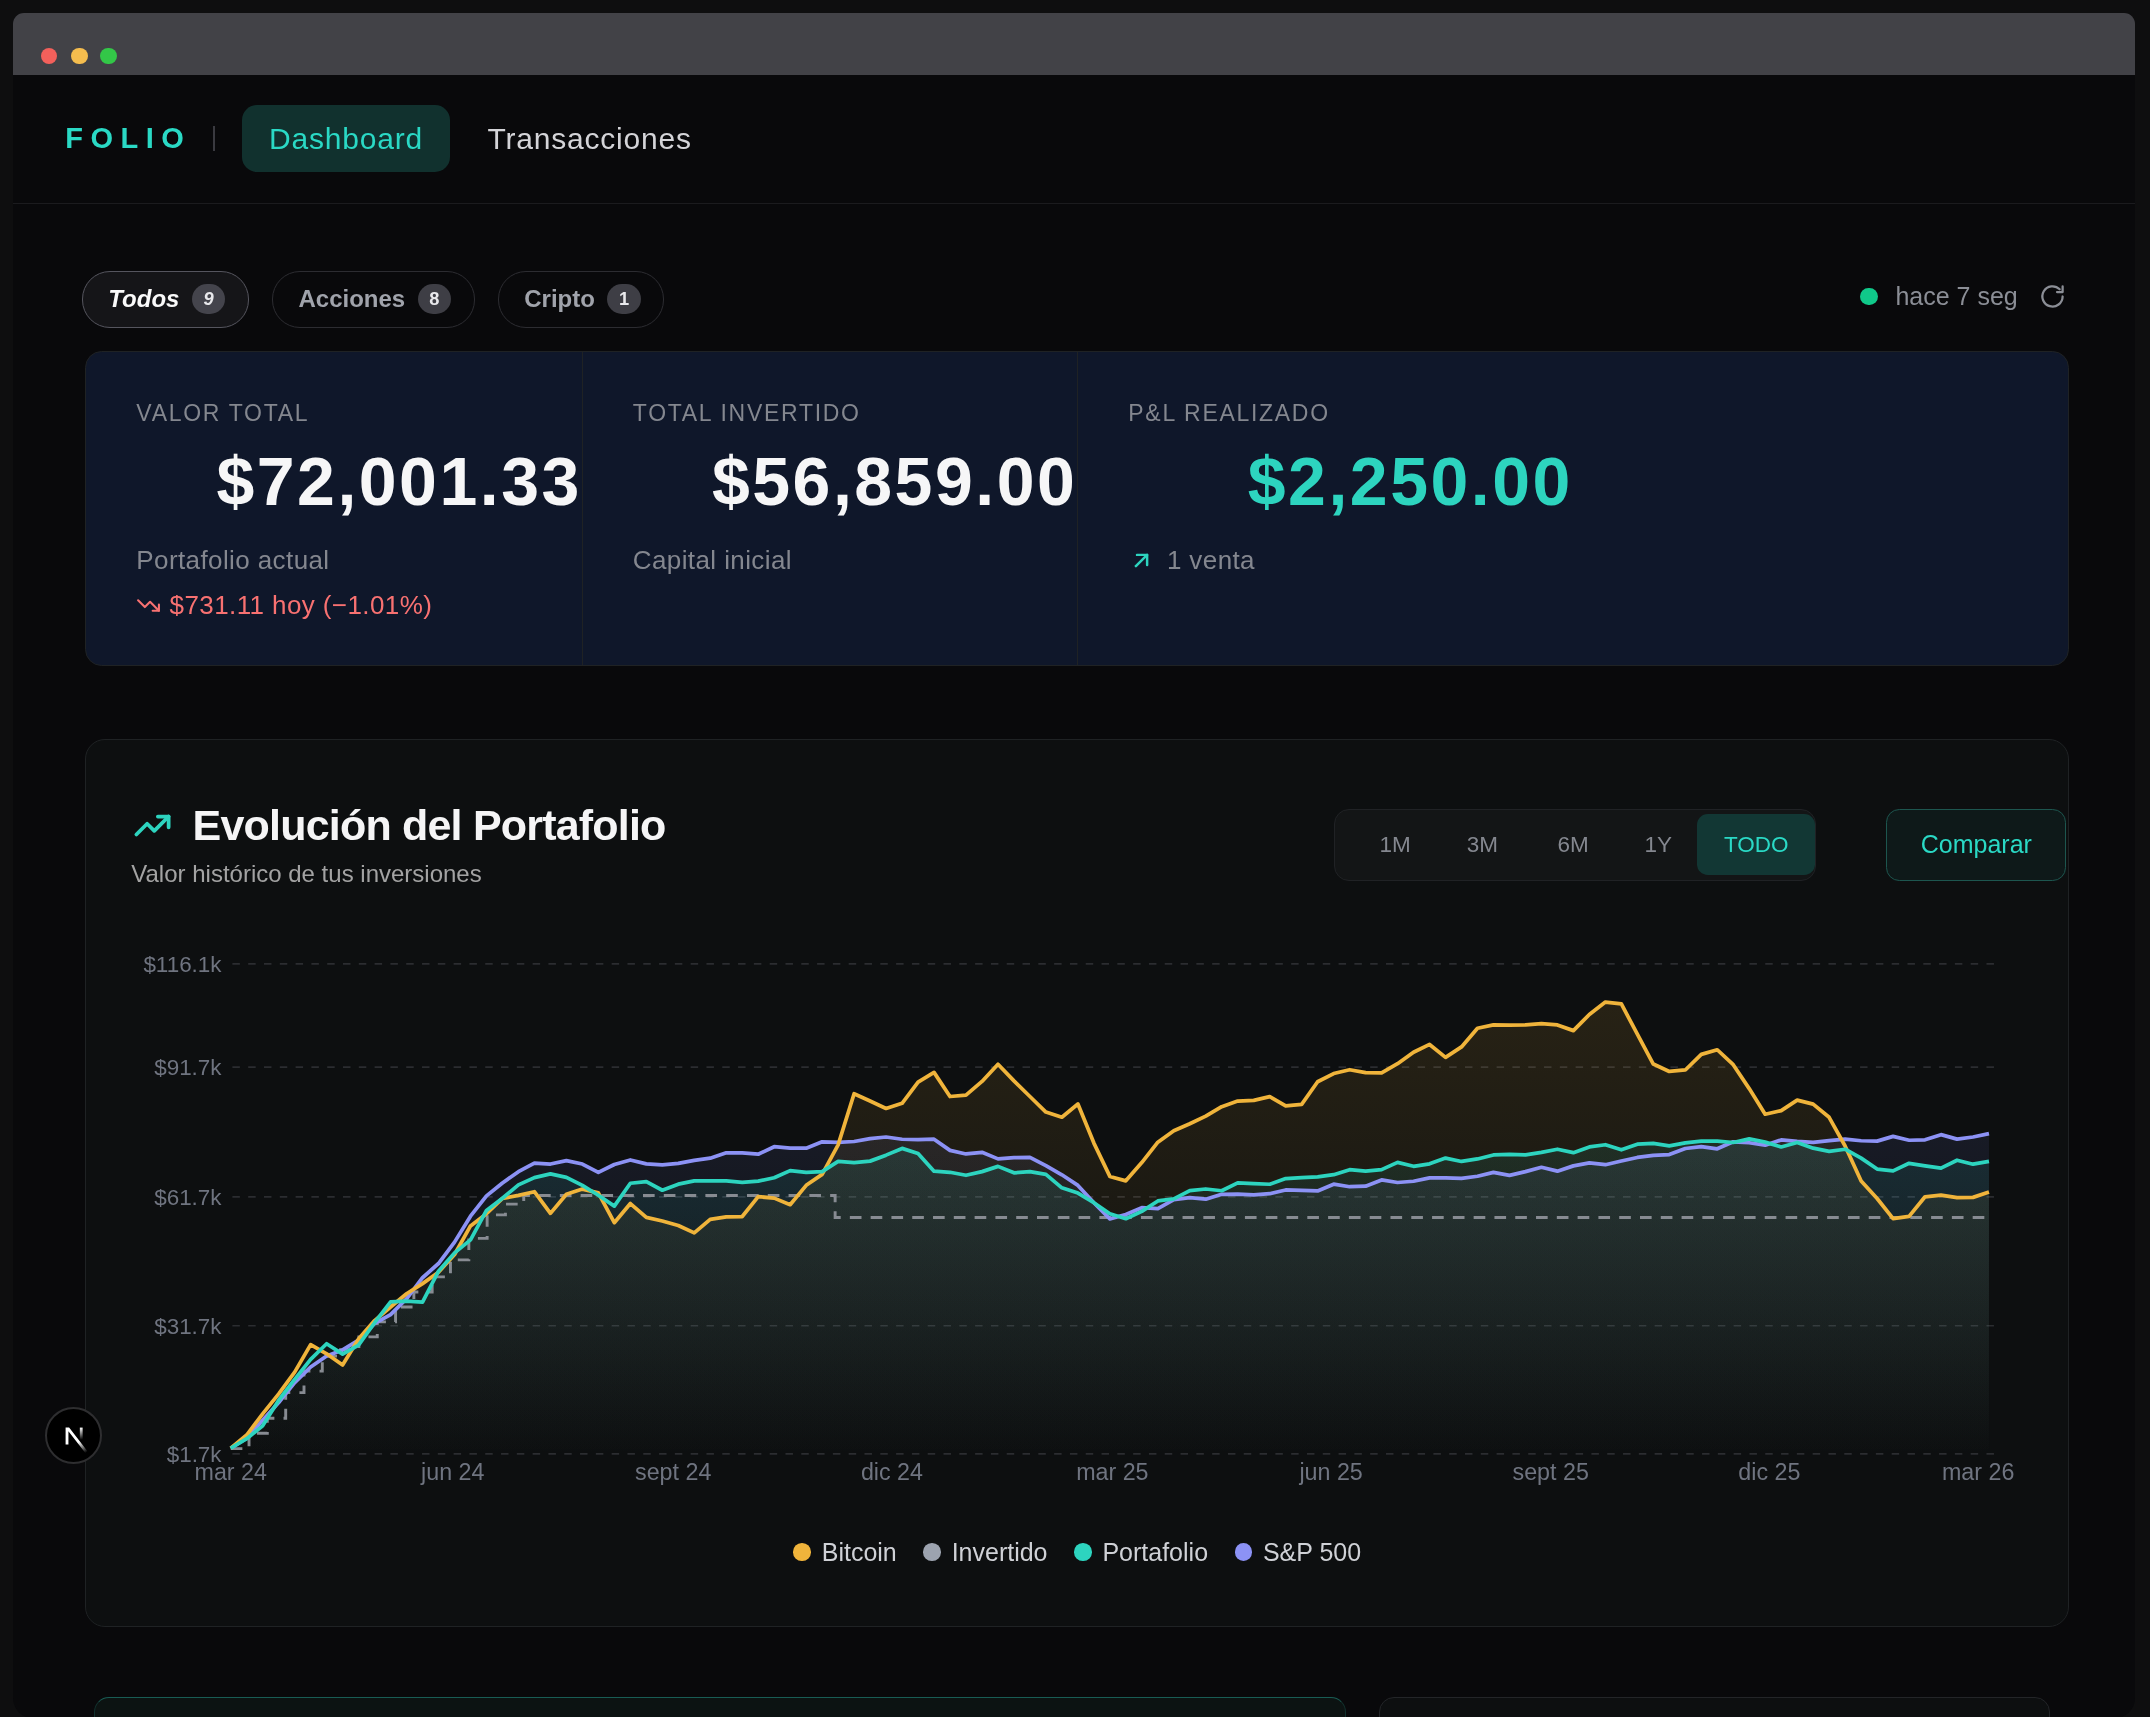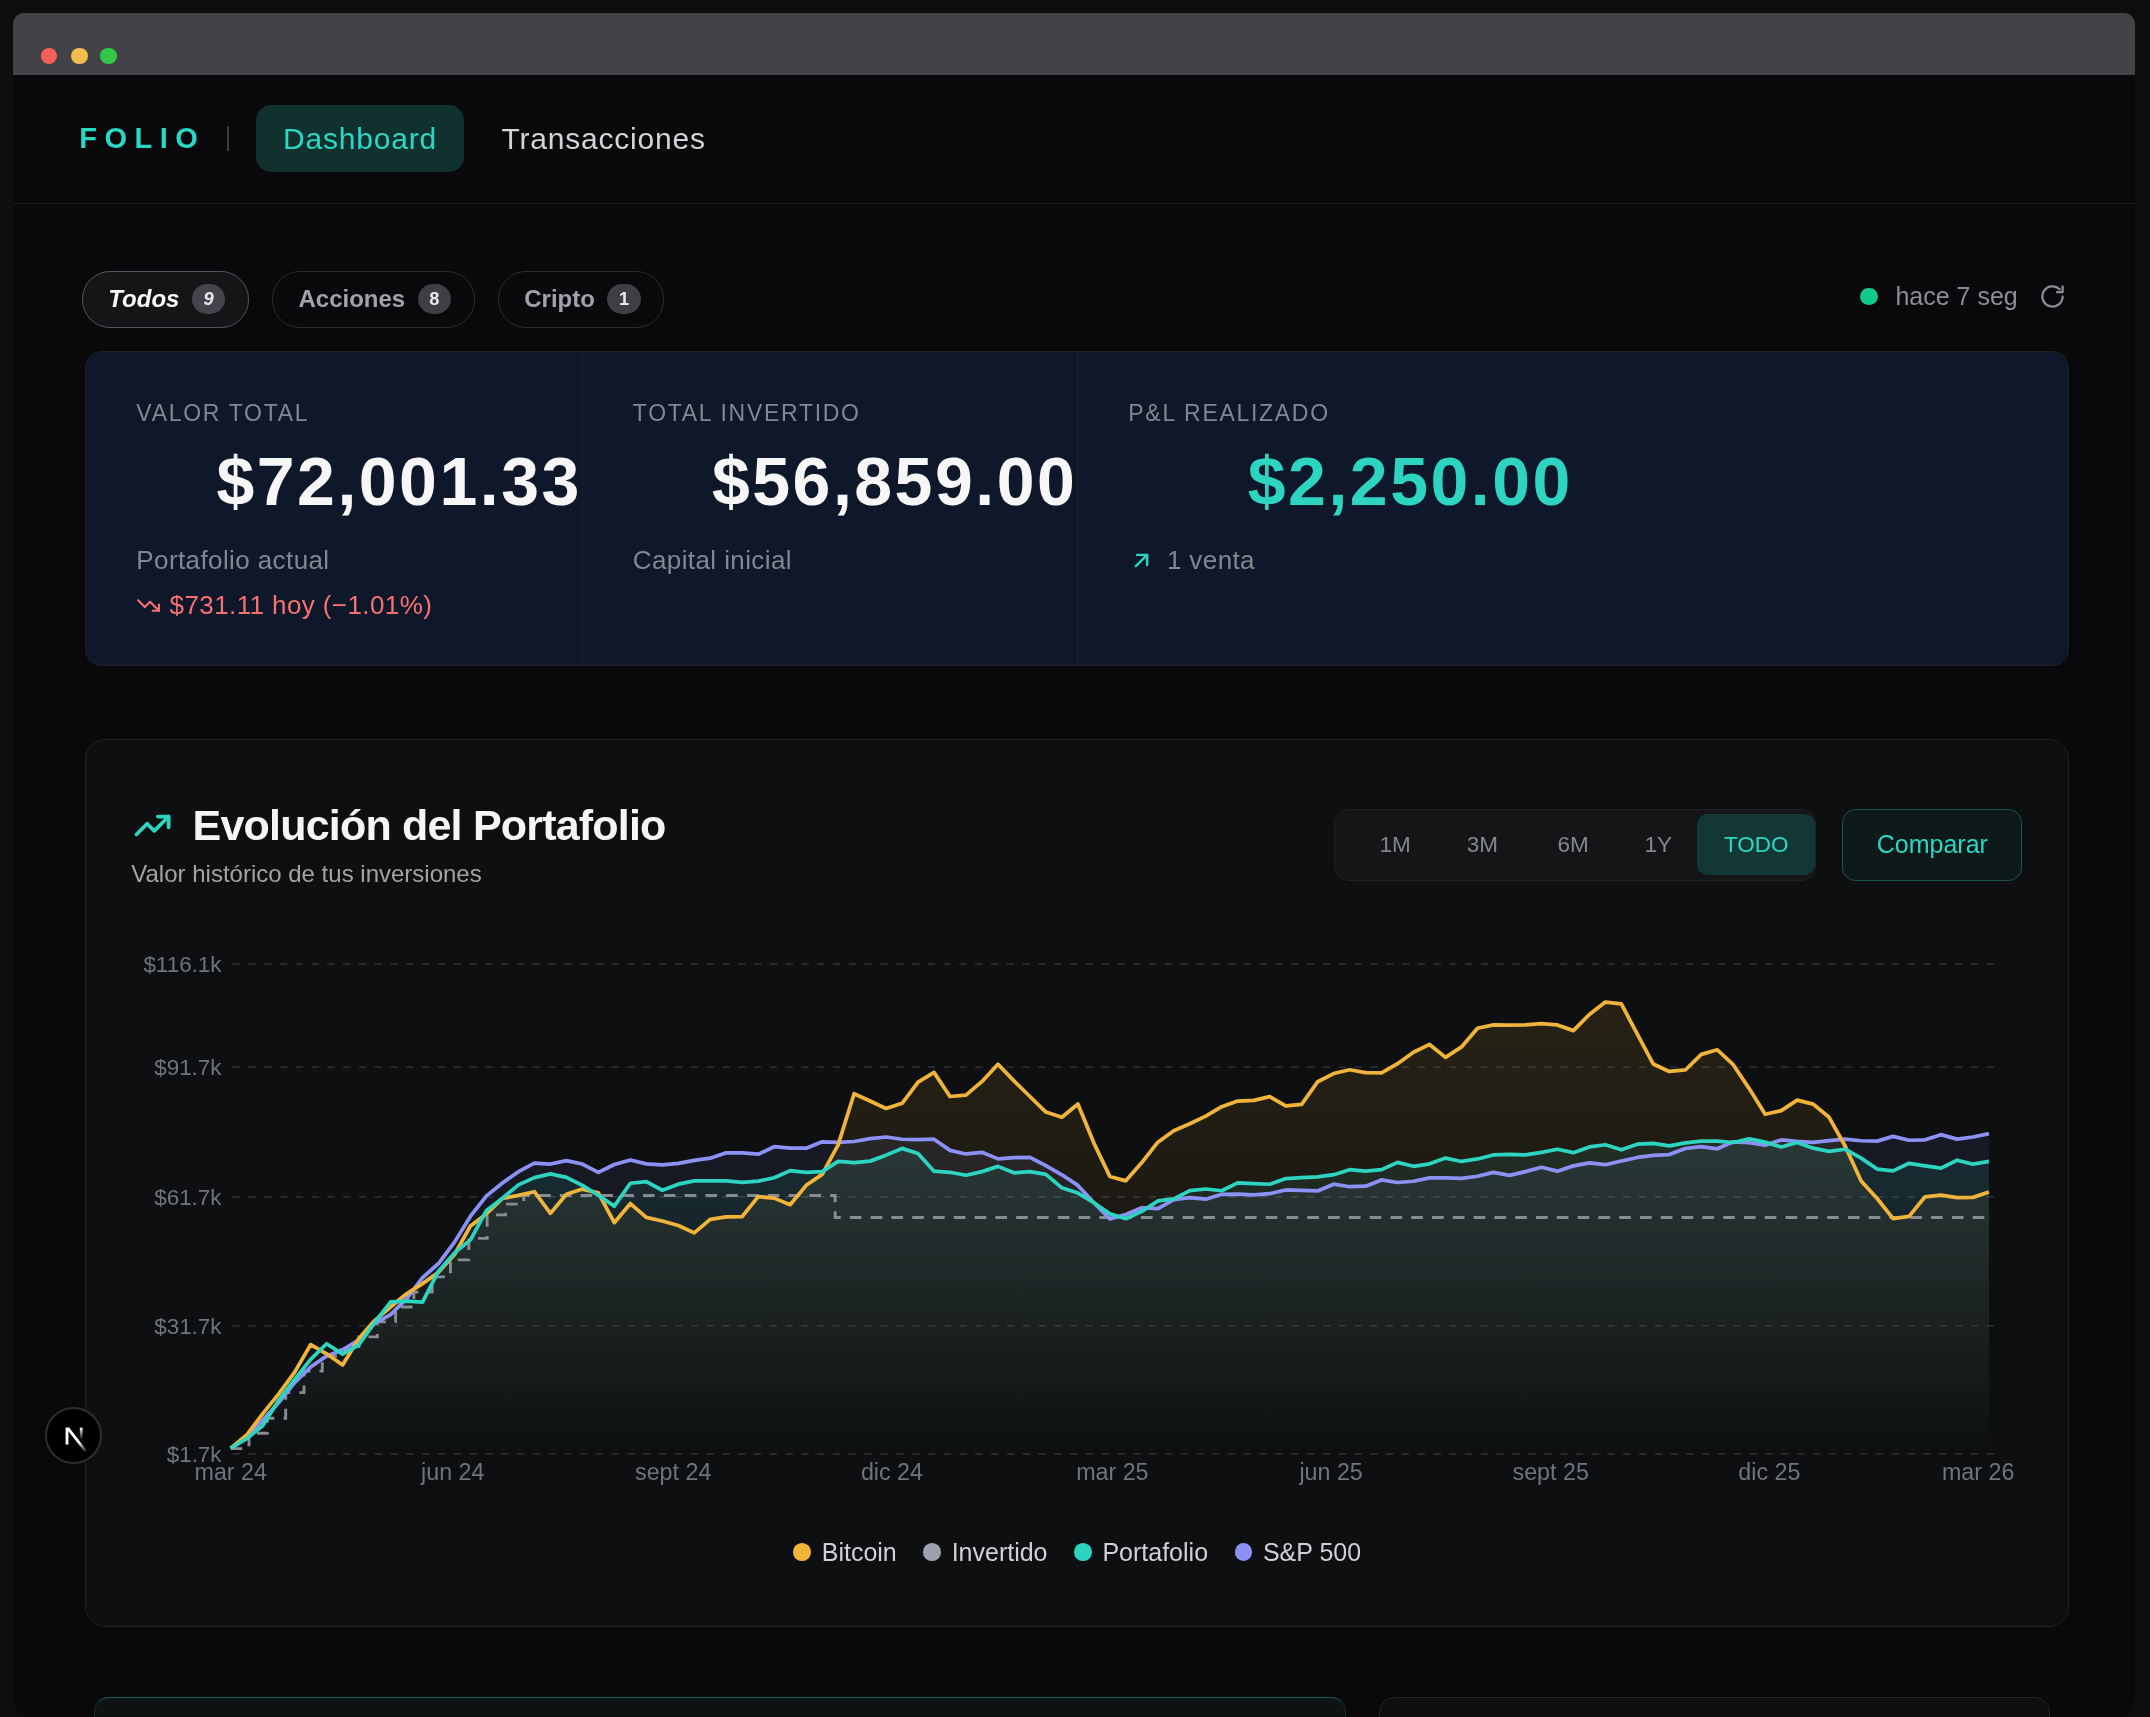--- a/index.html
+++ b/index.html
@@ -3,21 +3,21 @@
 <meta charset="utf-8">
 <style>
 * { margin:0; padding:0; box-sizing:border-box; }
 html,body { width:2151px; height:1717px; overflow:hidden; }
 body { background:#0e0e0f; font-family:"Liberation Sans", sans-serif; position:relative; }
 #win { position:absolute; left:13.3px; top:12.5px; width:2122px; height:1705px;
   background:#09090b; border-radius:10.8px 10.8px 20px 20px; overflow:hidden; }
 #titlebar { height:62px; background:#424247; position:relative; }
 .tl { position:absolute; top:35px; width:16.6px; height:16.6px; border-radius:50%; }
 #header { height:129px; border-bottom:0.8px solid #1b1b1e; display:flex; align-items:center; position:relative; }
-.logo { margin-left:66px; color:#2ad9c5; font-size:29px; font-weight:700; letter-spacing:7.5px; }
+.logo { margin-left:52px; color:#2ad9c5; font-size:29px; font-weight:700; letter-spacing:7.5px; }
 .hdiv { width:1.7px; height:25px; background:#3a3a40; margin-left:21.6px; }
 .navpill { margin-left:27px; background:#11312e; color:#2ad9c5; font-size:30px; font-weight:500; letter-spacing:0.8px;
   padding:0 27.4px; height:67px; line-height:67px; border-radius:15px; }
 .navlink { margin-left:37px; color:#d4d4d8; font-size:30px; font-weight:500; letter-spacing:0.8px; }
 #hright { position:absolute; right:82px; top:0; height:100%; display:flex; align-items:center; }
 main { position:relative; }
 .chiprow { position:absolute; left:69px; top:67px; width:1984px; height:57px; }
 .chip { display:inline-flex; align-items:center; height:57px; border-radius:28px; padding:0 22.5px 0 25px; margin-right:20px; border:1.7px solid #2c2c31; color:#a0a3ab; font-size:24px; font-weight:600; }
 .chip.active { border-color:#55555e; background:#151518; color:#fafafa;font-style:italic; }
 .cbadge { margin-left:12.5px; background:#3e3e45; color:#e9e9ec; border-radius:16.6px; font-size:18.3px; font-weight:600; padding:4.2px 11.6px; }
@@ -41,21 +41,21 @@
 .cur.active { background:#113230; color:#2ad9c5; }
 #avatar { margin-left:32px; width:58px; height:58px; border-radius:50%; background:#0f3531; color:#2ad9c5;
   font-size:21.6px; font-weight:700; display:flex; align-items:center; justify-content:center; letter-spacing:0.8px; }
 #uname { margin-left:19px; color:#d4d4d8; font-size:27.4px; font-weight:500; letter-spacing:1.2px; }
 #sync { display:flex; align-items:center; color:#8b8e96; font-size:25px; }
 .dot { width:17.5px; height:17.5px; border-radius:50%; background:#10c98a; margin-right:17.5px; }
 #ranges { position:absolute; left:1248px; top:69px; width:482px; height:72px; background:#131516; border:0.8px solid #202225; border-radius:15px; display:flex; align-items:center; padding-left:17px; }
 .rng { font-size:22.5px; color:#84878f; font-weight:500; height:61px; line-height:61px; text-align:center; border-radius:10.8px; }
 .rng:nth-child(1){width:88px;} .rng:nth-child(2){width:91px;} .rng:nth-child(3){width:95px;} .rng:nth-child(4){width:80px;} .rng:nth-child(5){width:121px;}
 .rng.active { background:#123734; color:#2ad9c5; }
-#cmpbtn { position:absolute; left:1756px; top:69px; width:180px; height:72px; border:1.7px solid #1d564f; border-radius:13.3px;
+#cmpbtn { position:absolute; left:1800px; top:69px; width:180px; height:72px; border:1.7px solid #1d564f; border-radius:13.3px;
   color:#2ad9c5; font-size:25px; font-weight:500; display:flex; align-items:center; justify-content:center; background:rgba(45,212,191,0.05); }
 #legend { position:absolute; left:0; right:0; top:798px; display:flex; justify-content:center; }
 .li { display:flex; align-items:center; color:#cfd1d6; font-size:25px; margin:0 13.3px; }
 .ld { width:17.5px; height:17.5px; border-radius:50%; margin-right:10.8px; }
 </style>
 </head>
 <body>
 <div id="win">
   <div id="titlebar">
     <div class="tl" style="left:27.4px;background:#f3605b;"></div>

